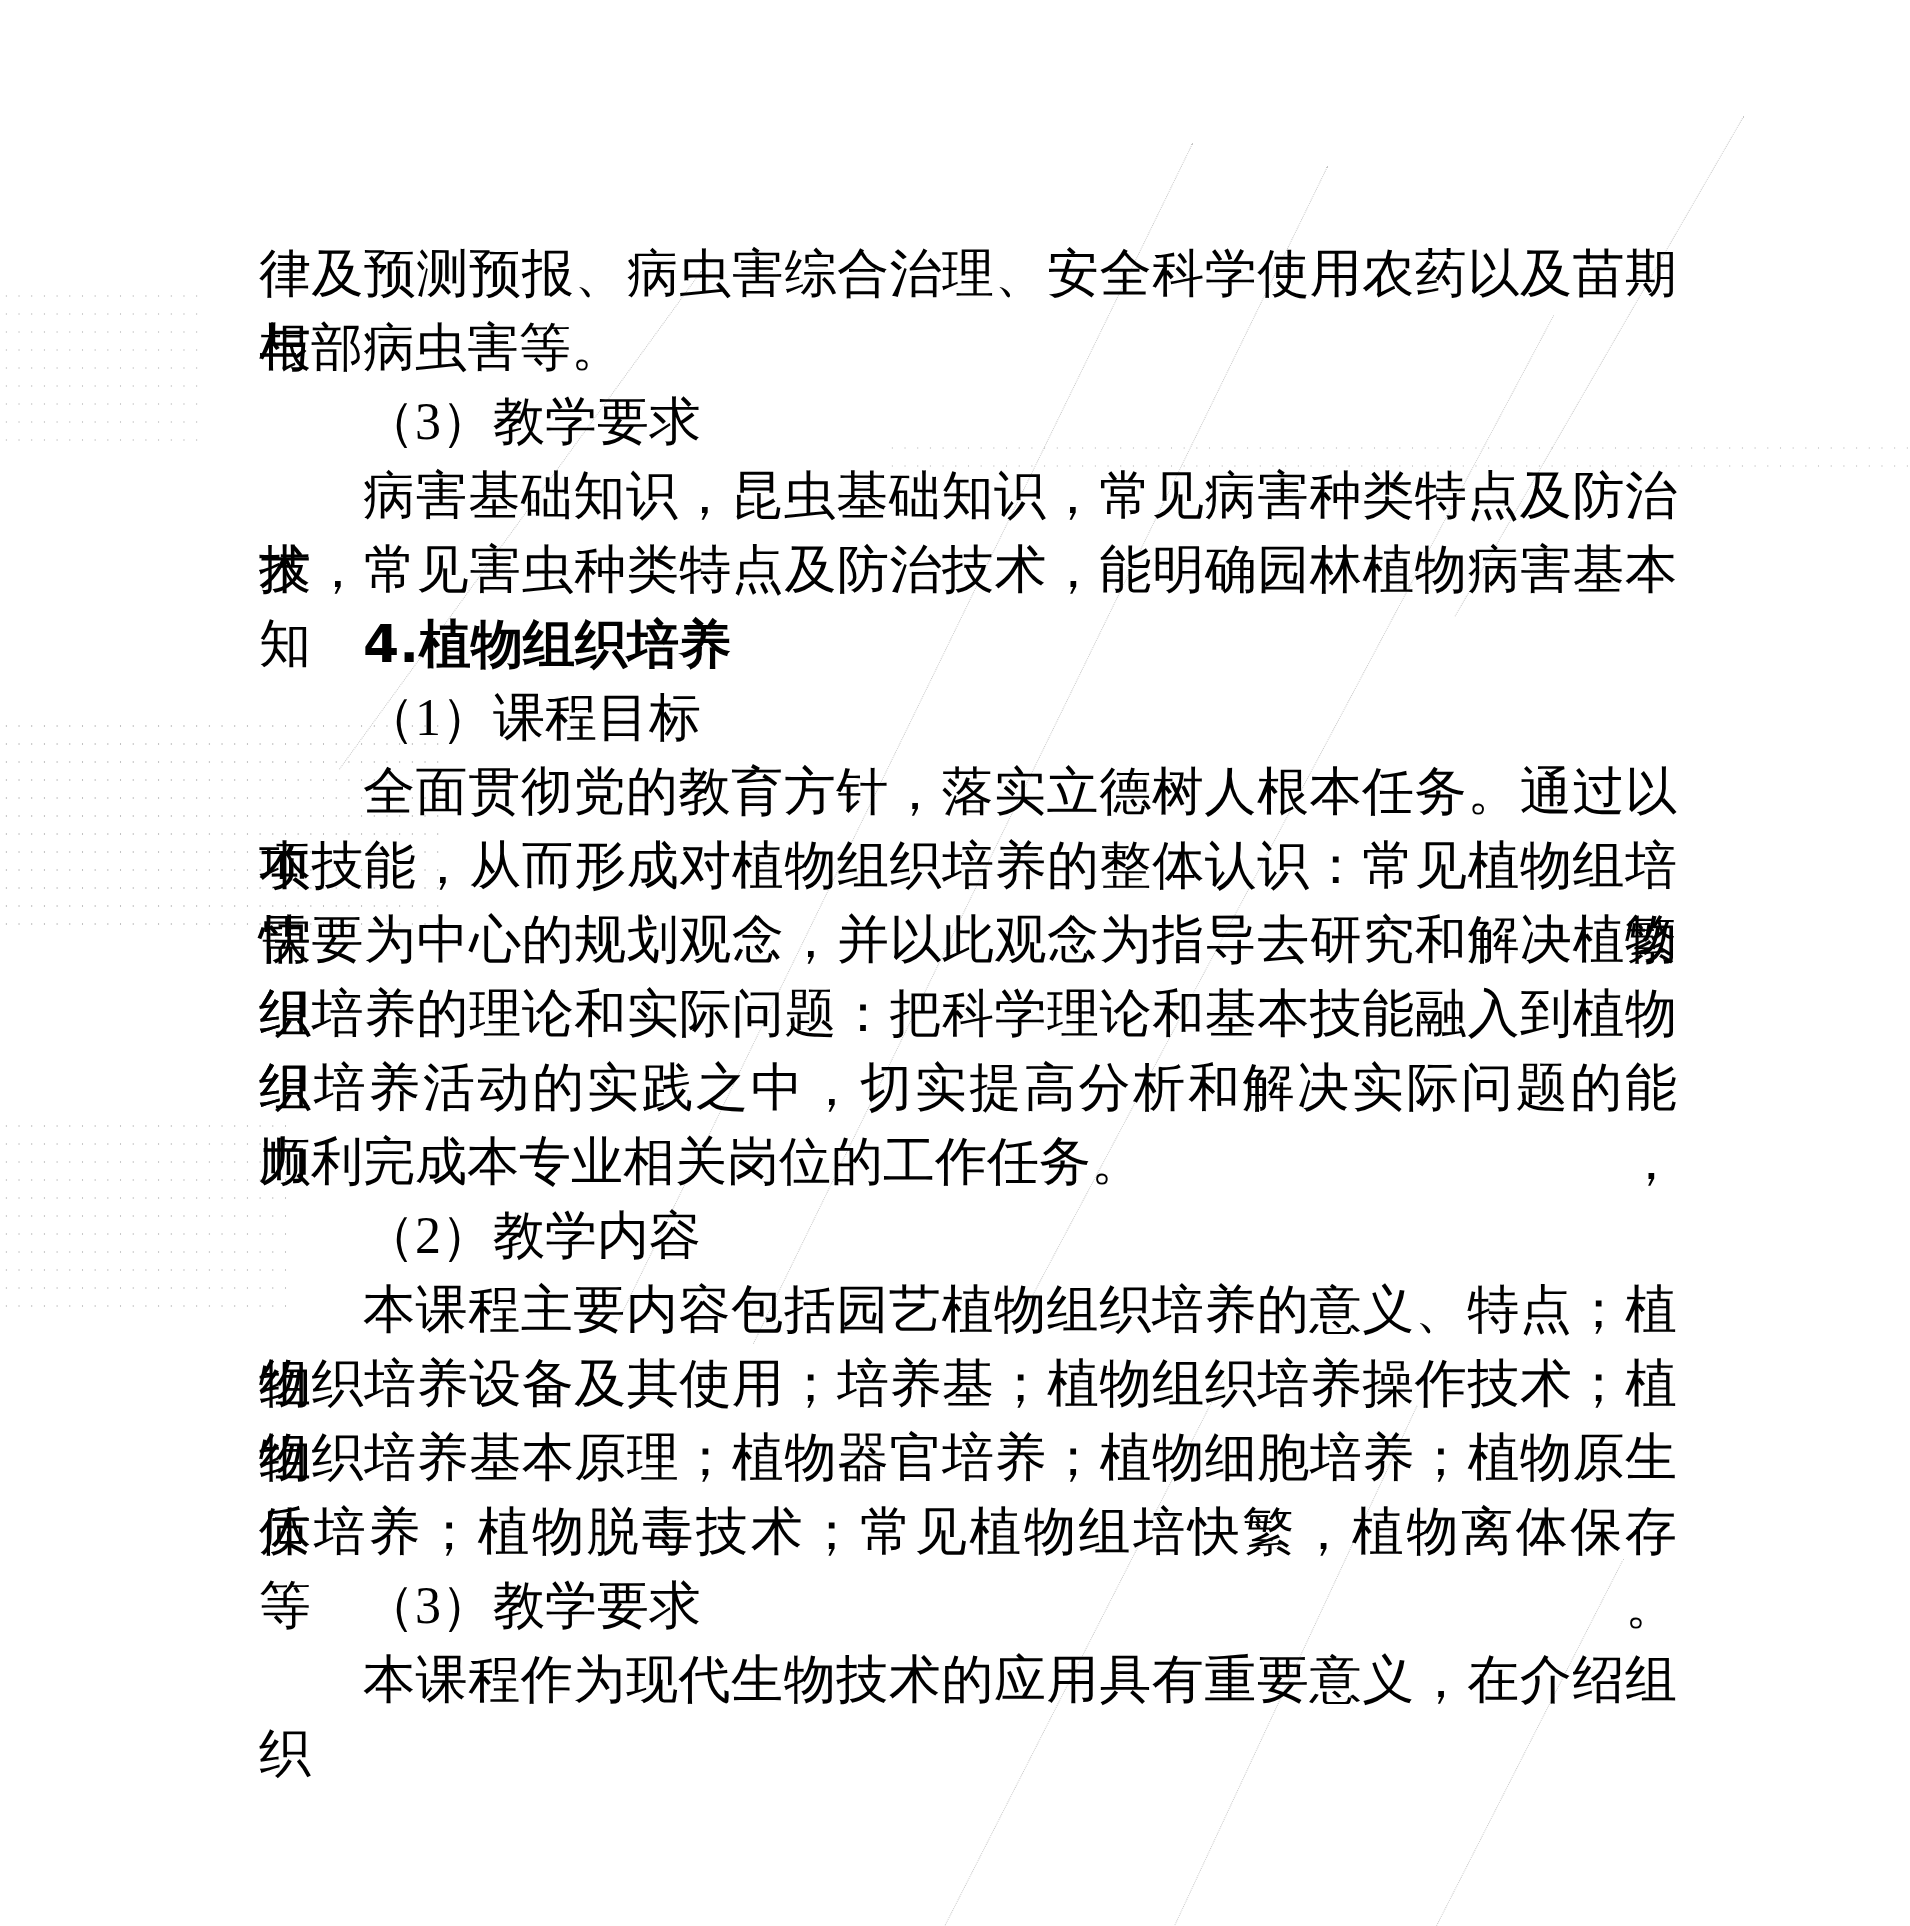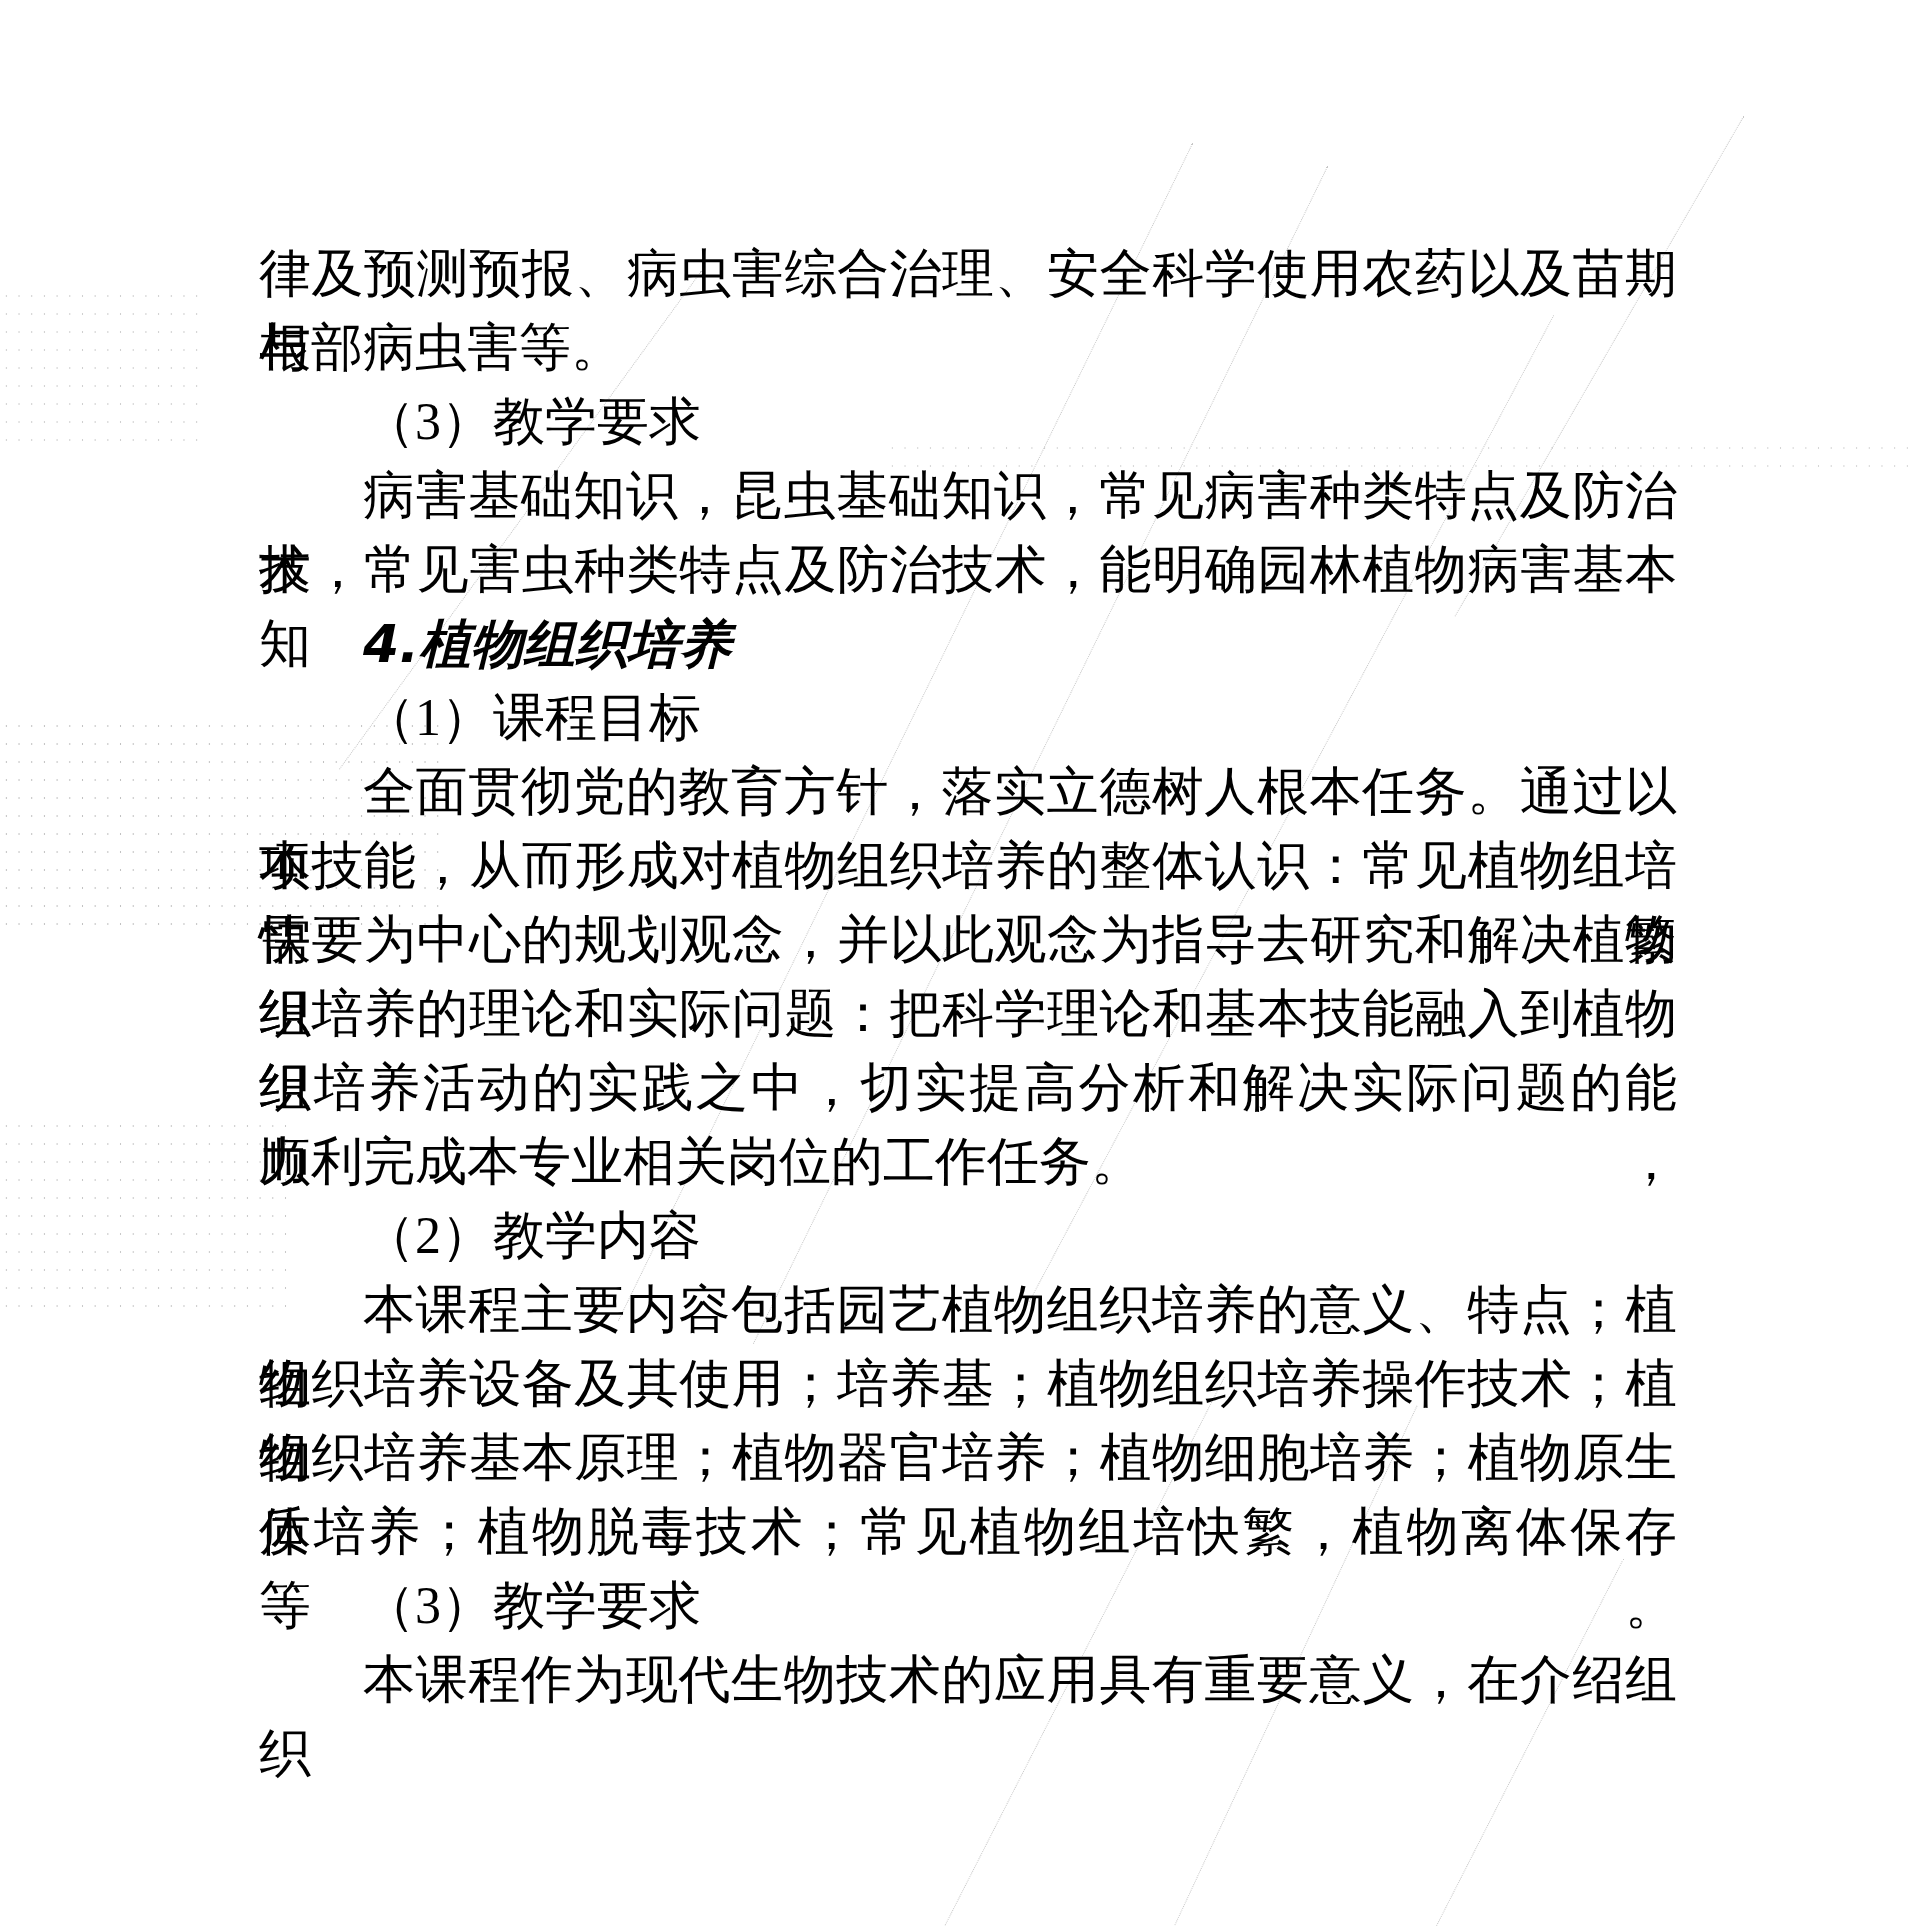--- a/index.html
+++ b/index.html
@@ -26,21 +26,20 @@
     font-size: 52px;
     font-family: "Liberation Serif", "DejaVu Serif", serif;
     color: #000000;
     text-align: left;
     overflow: visible;
   }
   .line.heading {
     font-family: "DejaVu Sans", "Liberation Sans", sans-serif;
     font-weight: 700;
     font-size: 52px;
-    font-style: italic;
   }
   .line.indent { text-indent: 2em; }
   .line.fill {
     text-align: justify;
     text-align-last: justify;
   }
   
   .dots {
     position: absolute;
     background-image: radial-gradient(circle, rgba(0,0,0,0.55) 0, rgba(0,0,0,0.55) 0.8px, transparent 1.1px);

